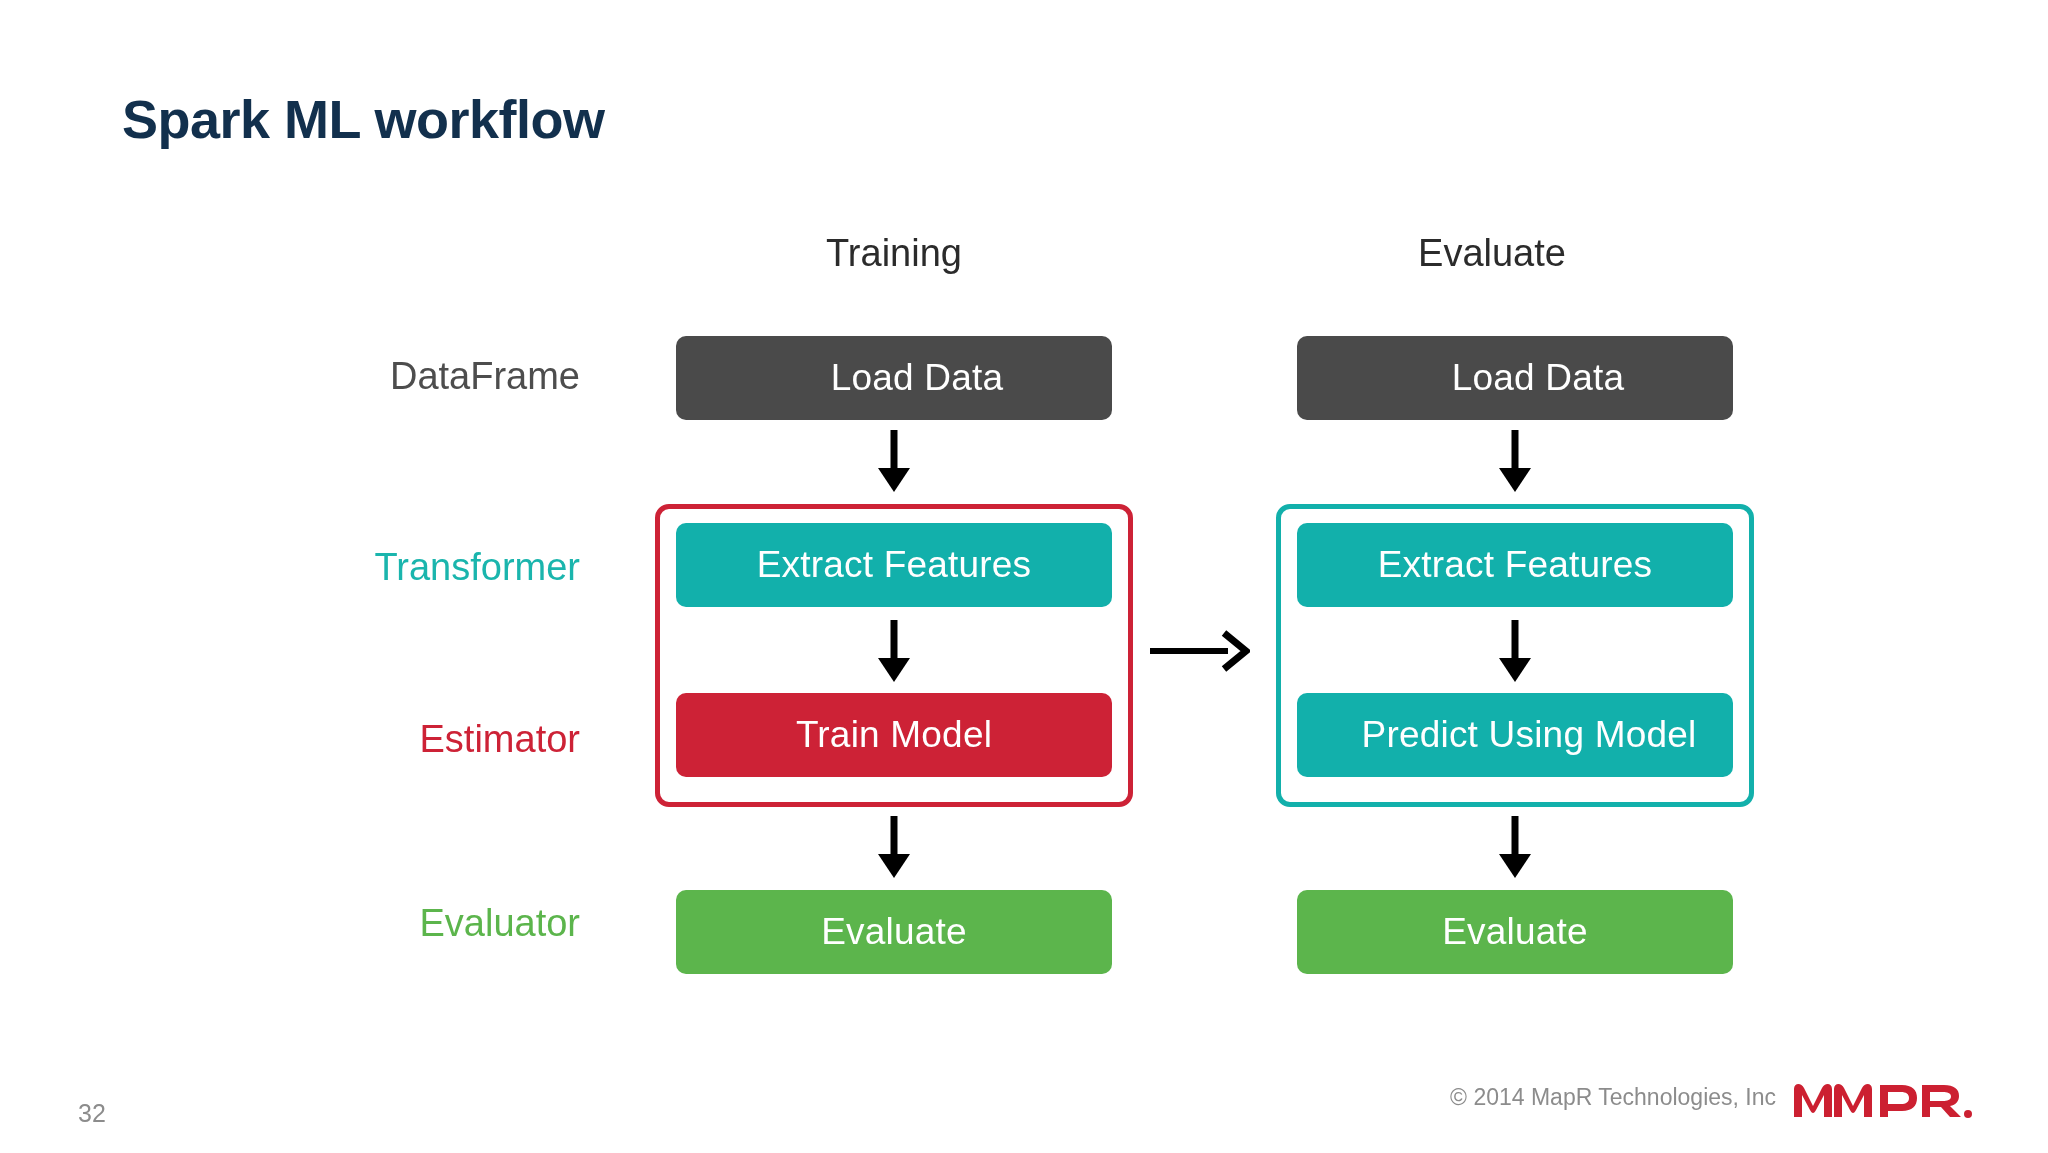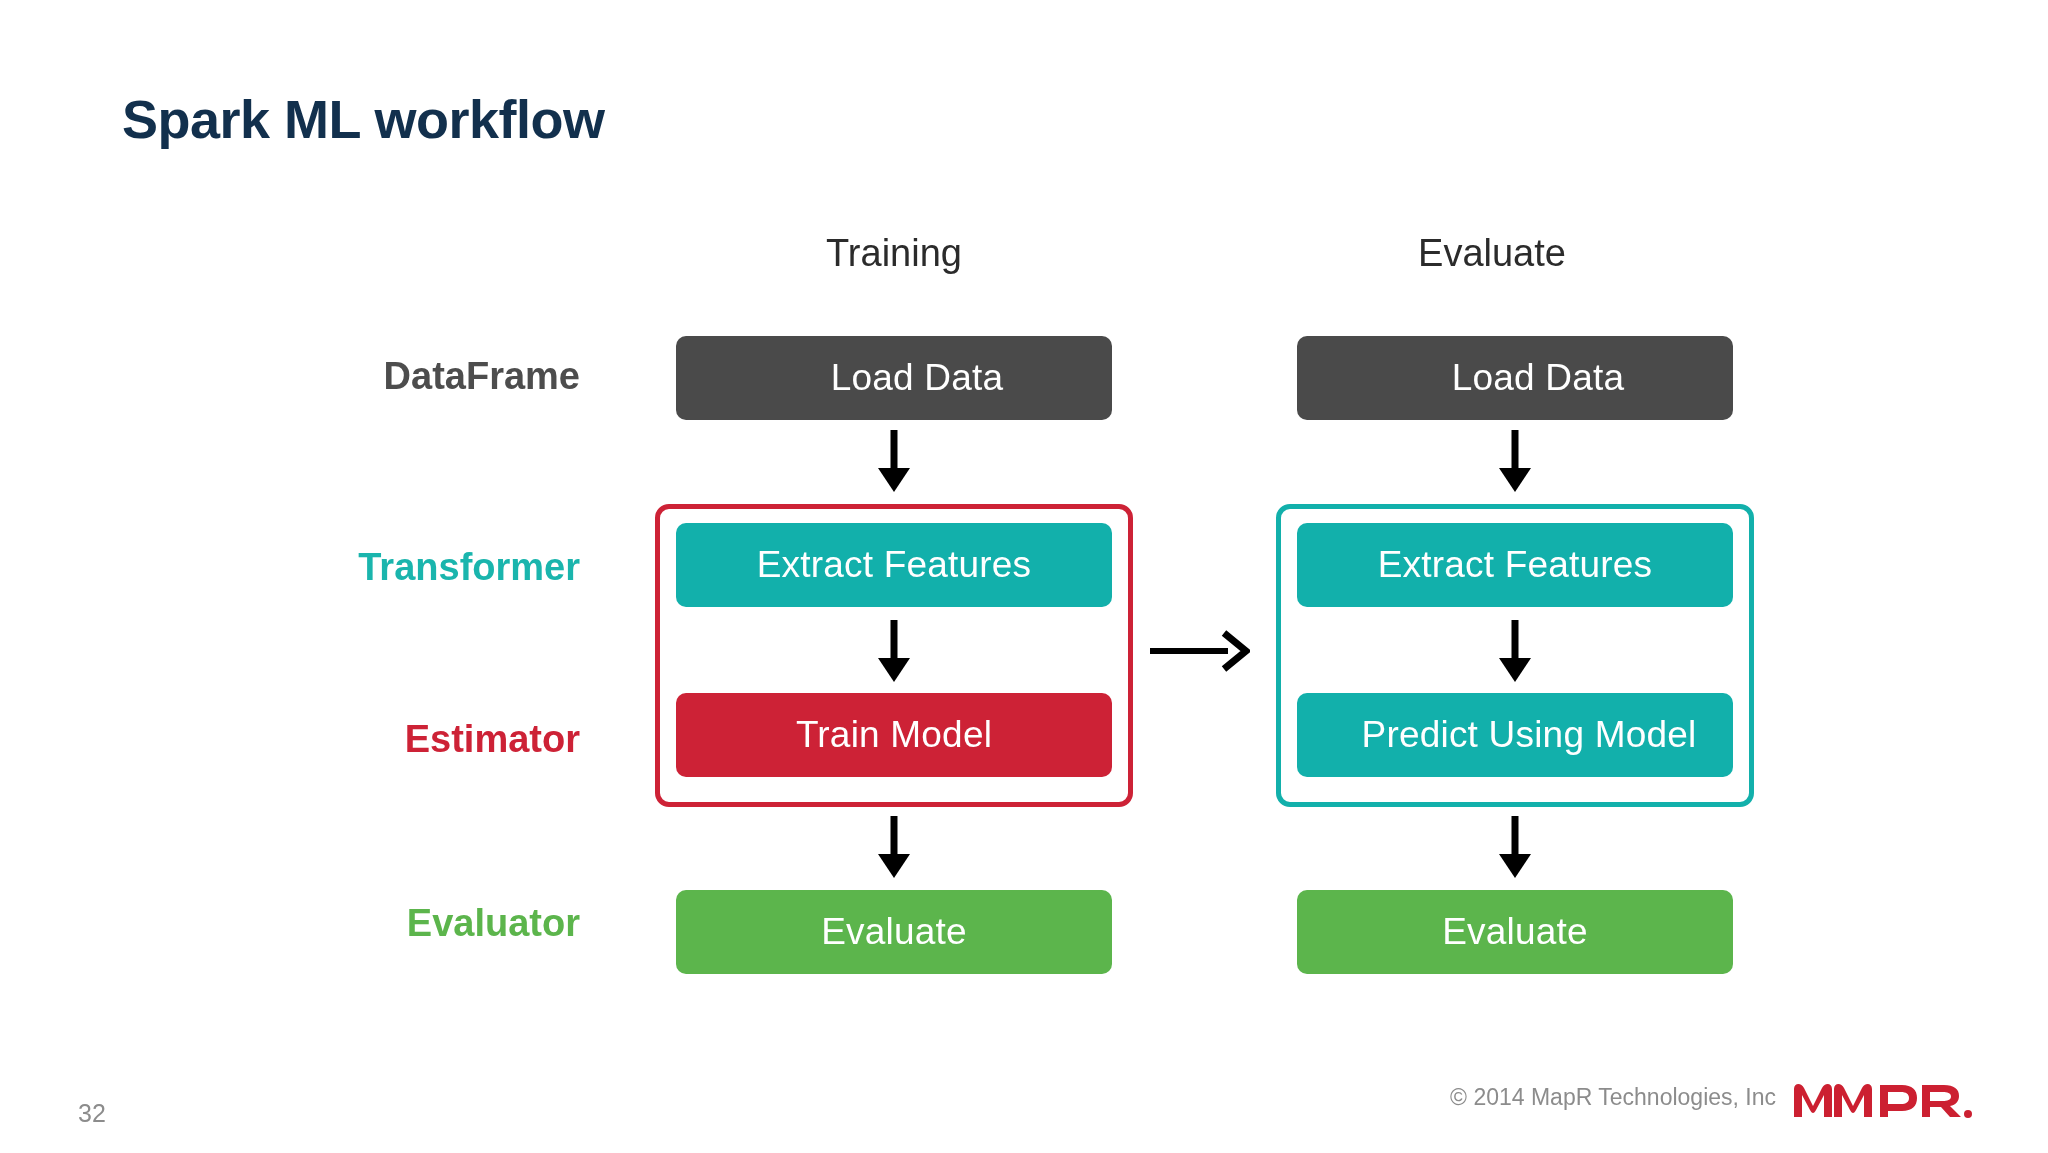--- a/index.html
+++ b/index.html
@@ -44,21 +44,21 @@
   .col-header.training { left: 674px; }
   .col-header.testing  { left: 1272px; }
 
   
   .row-label {
     position: absolute;
     left: 120px;
     width: 460px;
     text-align: right;
     font-size: 38px;
-    font-weight: bold;
+    font-weight: normal;
     white-space: nowrap;
   }
   .row-label.dataframe   { top: 355px; color: #4d4d4d; }
   .row-label.transformer { top: 546px; color: #1ab5ad; }
   .row-label.estimator   { top: 718px; color: #cd2236; }
   .row-label.evaluator   { top: 902px; color: #5cb54c; text-align: right; }
 
   
   .node {
     position: absolute;

